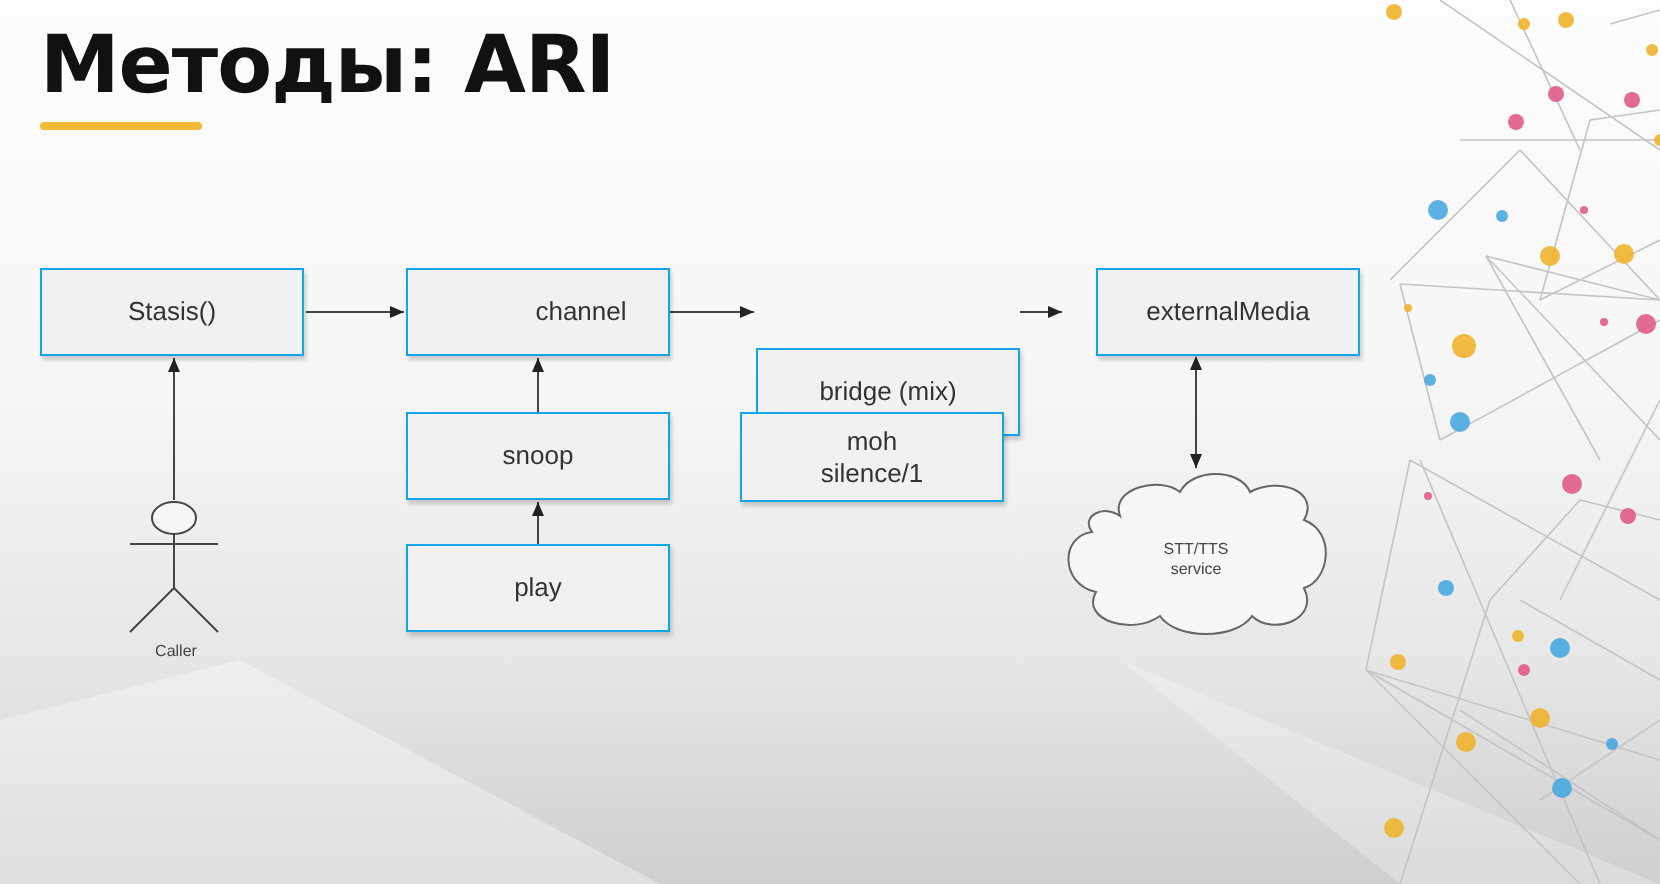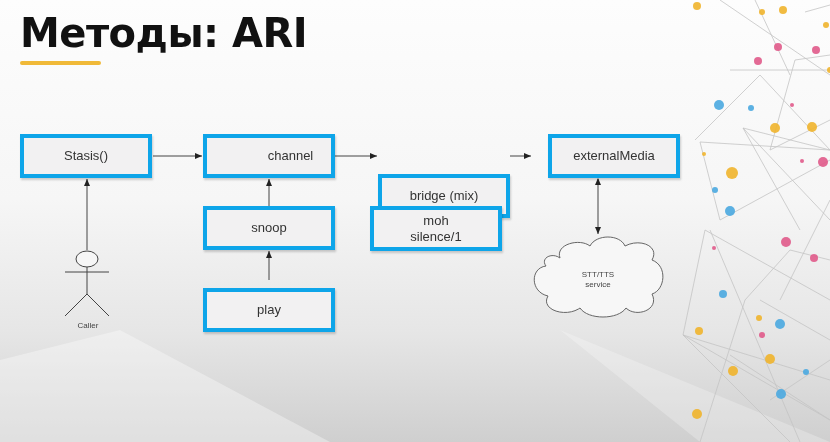--- a/index.html
+++ b/index.html
@@ -15,21 +15,21 @@
     position:absolute; left:20px; top:10px;
     font-family: "DejaVu Sans", sans-serif; font-weight:bold;
     font-size:40px; color:#111; letter-spacing:-0.5px;
   }
   .title-underline {
     position:absolute; left:20px; top:61px; width:81px; height:4px;
     background:#f0b938; border-radius:2px;
   }
   .box {
     position:absolute; width:132px; height:44px;
-    background:#f2f1f2; border:4px solid #0ea5e9;
+    background:#f2f1f2; border:1px solid #0ea5e9;
     box-shadow: 1px 2px 2px rgba(0,0,0,0.18);
     display:flex; align-items:center; justify-content:center; text-align:center;
     font-size:13px; color:#333; line-height:16px; box-sizing:border-box;
   }
   svg.diagram { position:absolute; left:0; top:0; }
   .caller-label {
     position:absolute; left:63px; top:321px; width:50px; text-align:center;
     font-size:8px; color:#444;
   }
   .cloud-label {
@@ -148,21 +148,21 @@
 </div>
 <div class="box" style="left:378px; top:134px;margin-top:40px;">
   <span>bridge (mix)</span>
 </div>
 <div class="box" style="left:532px; top:134px;margin-left:16px;">
   <span>externalMedia</span>
 </div>
 <div class="box" style="left:203px; top:206px;">
   <span>snoop</span>
 </div>
-<div class="box" style="left:203px; top:288px;">
+<div class="box" style="left:203px; top:272px;">
   <span>play</span>
 </div>
 <div class="box" style="left:370px; top:206px; height:45px; flex-direction:column;text-align:center;">
   <span>moh</span>
   <span>silence/1</span>
 </div>
 
 <div class="caller-label">Caller</div>
 <div class="cloud-label">
   <div>STT/TTS</div>

